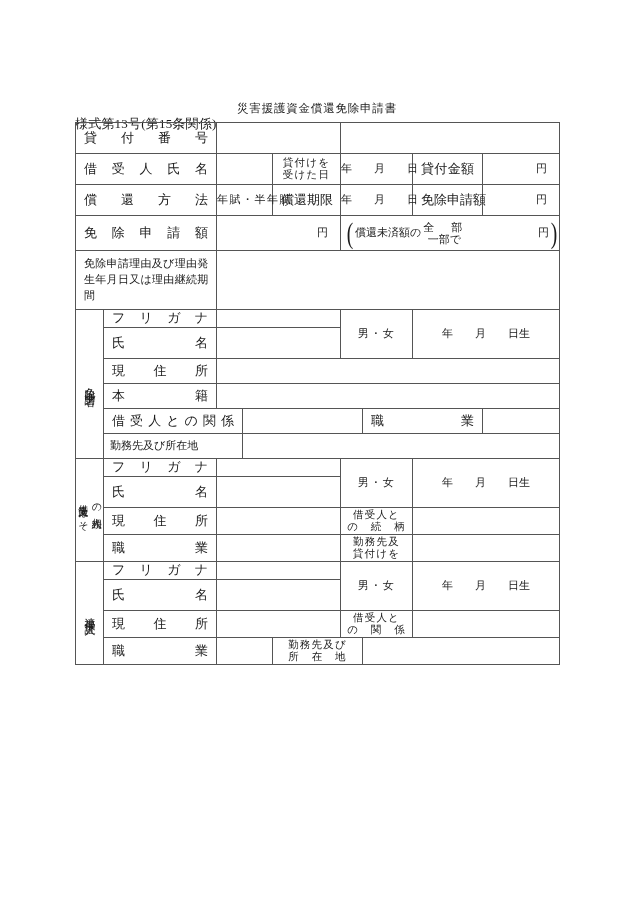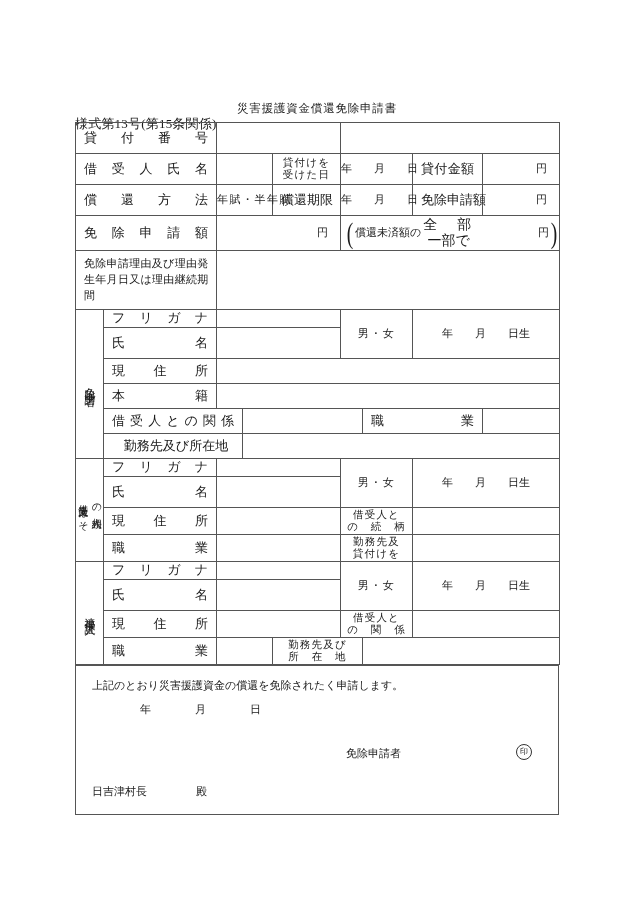--- a/index.html
+++ b/index.html
@@ -68,23 +68,23 @@
   }
   .lbl-c {
     display: block;
     text-align: center;
     font-size: 11px;
     white-space: nowrap;
     letter-spacing: 1.5px;
   }
   .lbl-l {
     display: block;
-    text-align: center;
+    text-align: left;
     padding-left: 6px;
-    font-size: 13px;
+    font-size: 11px;
     white-space: nowrap;
   }
   .cell-h { height: 30px; }
   .two-line {
     display: block;
     text-align: center;
     font-size: 10.5px;
     line-height: 1.18;
     white-space: nowrap;
     letter-spacing: 1.2px;
@@ -148,21 +148,21 @@
   .paren {
     font-size: 30px;
     line-height: 0;
     font-family: "Liberation Serif", serif;
     transform: scaleX(0.65);
     display: inline-block;
   }
   .stack {
     display: inline-flex;
     flex-direction: column;
-    font-size: 14px;
+    font-size: 11px;
     line-height: 1.12;
     margin: 0 2px;
     text-align: center;
   }
   .stack .top { letter-spacing: 3px; }
   .stack .bot { letter-spacing: 0px; }
   .footer-box {
     position: absolute;
     left: 75px;
     width: 484px;
@@ -425,22 +425,14 @@
       <td colspan="2"></td>
       <td colspan="2">
         <span class="two-line">勤務先及び</span>
         <span class="two-line">所　在　地</span>
       </td>
       <td colspan="3"></td>
     </tr>
   </tbody>
     </table>
 
-  <div class="footer-box" id="footer-box" style="top: 665px; height: 150px;">
-    <div class="f-text" style="left:16px; top:12px;">上記のとおり災害援護資金の償還を免除されたく申請します。</div>
-    <div class="f-text" style="left:64px; top:36px;">年　　　　月　　　　日</div>
-    <div class="f-text" style="left:270px; top:80px;">免除申請者</div>
-    <div class="seal" style="left:440px; top:78px;">印</div>
-    <div class="f-text" style="left:16px; top:118px;">日吉津村長</div>
-    <div class="f-text" style="left:120px; top:118px;">殿</div>
-  </div>
 
 </div>
 
 </body></html>

